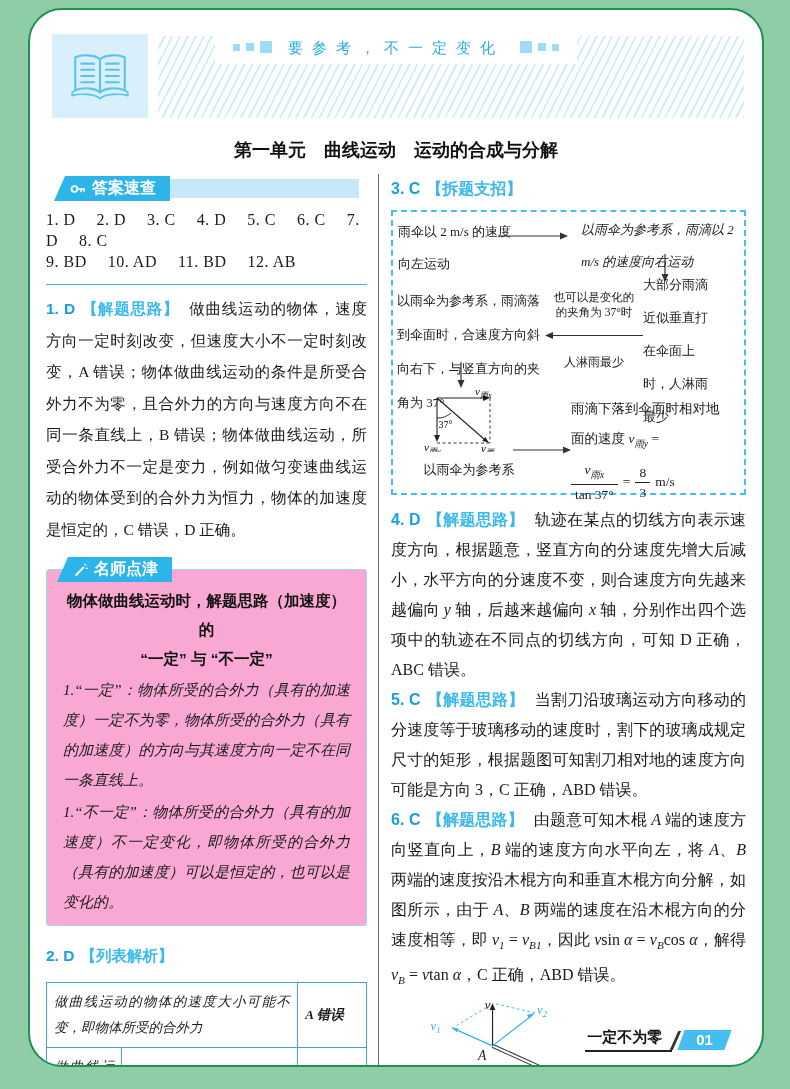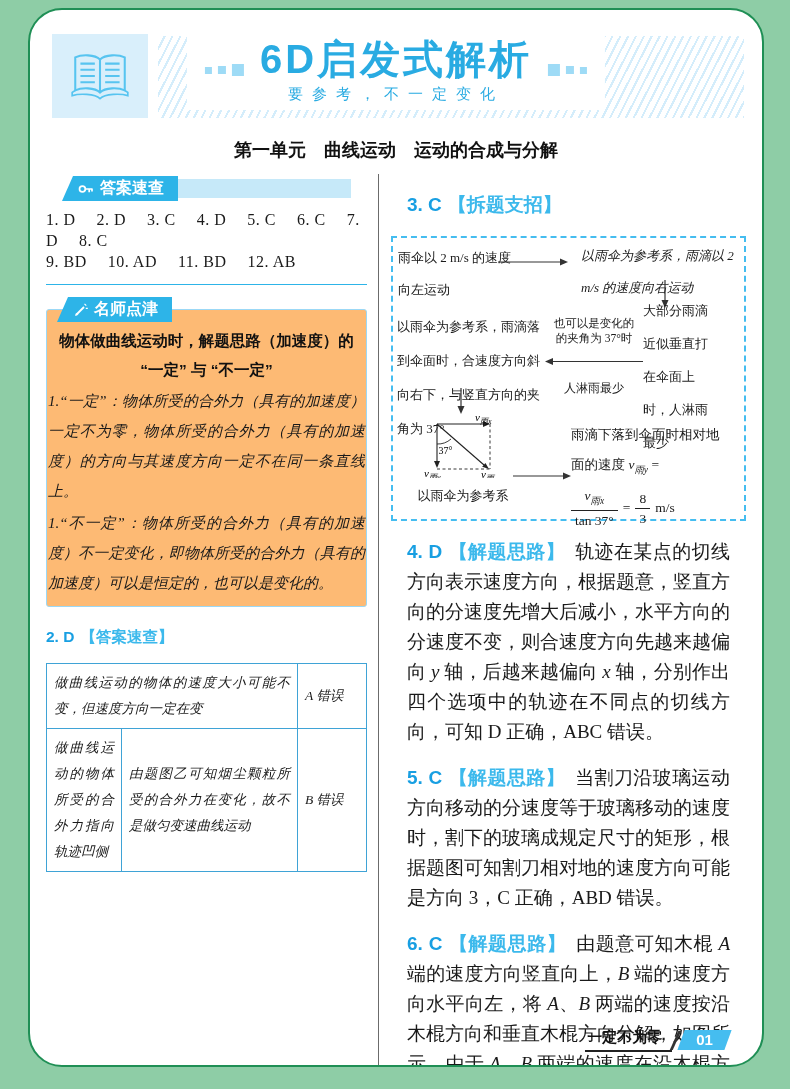--- a/index.html
+++ b/index.html
@@ -24,50 +24,50 @@
   .dots{display:flex;align-items:center;gap:6px;}
   .dot{display:inline-block;background:#9edbf6;}
   .d1{width:7px;height:7px;} .d2{width:8px;height:8px;} .d3{width:12px;height:12px;}
   .unit{font-family:"Liberation Sans","DejaVu Sans",sans-serif;font-weight:bold;
         font-size:18px;text-align:center;margin:16px 0 12px;color:#111;}
   
   .cols{display:flex;align-items:stretch;}
   .colL{width:332px;padding-right:11px;box-sizing:border-box;}
   .colR{flex:1;padding-left:12px;border-left:1px solid #6b6b6b;box-sizing:border-box;}
   
-  .band{display:flex;height:25px;margin:2px 16px 8px;}
+  .band{display:flex;height:25px;margin:2px 8px 8px;}
   .badge{background:#2db4e8;color:#fff;font-family:"Liberation Sans","DejaVu Sans",sans-serif;
          font-weight:bold;font-size:16px;display:flex;align-items:center;gap:6px;
          padding:0 14px 0 16px;clip-path:polygon(0 100%,11px 0,100% 0,100% 100%);}
   .bandrest{flex:1;background:#c6e9f9;margin:3px 0;}
   
   .ansline{font-size:16px;line-height:21px;letter-spacing:0.5px;}
   .bluehr{border:none;border-top:1.5px solid #2db4e8;margin:12px 0 8px;}
   .qp{margin:0;font-size:15.5px;line-height:31.5px;text-align:justify;}
-  .qpr{margin:16px;font-size:19px;line-height:30px;text-align:justify;}
+  .qpr{margin:0;font-size:16px;line-height:30px;text-align:justify;}
   .qnum{font-family:"Liberation Sans","DejaVu Sans",sans-serif;font-weight:bold;
         color:#189fe2;margin-right:6px;}
   .qtag{font-family:"Liberation Sans","DejaVu Sans",sans-serif;font-weight:bold;
         color:#3cb9ec;margin-right:10px;}
   .iv{font-style:italic;font-family:"Liberation Serif","DejaVu Serif",serif;}
   sub.sv{font-style:italic;font-size:70%;}
   
-  .tipsbox{position:relative;border:1.5px solid #9bd8f6;background:#fdba74;border-radius:3px;
-           margin-top:24px;padding:16px 1px 8px;}
+  .tipsbox{position:relative;border:1.5px solid #9bd8f6;background:#f9a8d4;border-radius:3px;
+           margin-top:24px;padding:16px 16px 8px;}
   .tipsbadge{position:absolute;top:-13px;left:10px;height:25px;display:flex;}
   .tipstitle{text-align:center;font-family:"Liberation Sans","DejaVu Sans",sans-serif;
              font-weight:bold;font-size:15.5px;line-height:29px;color:#111;}
   .tipsp{margin:2px 0 0;font-size:15px;line-height:30px;text-align:justify;font-style:italic;}
   
   .q2head{margin:14px 0 10px;}
   table.an{border-collapse:collapse;width:100%;margin-top:2px;}
   table.an td{border:1.5px solid #3fa3d6;font-size:13.5px;line-height:26px;
               padding:6px 7px;font-style:italic;text-align:justify;vertical-align:middle;}
   td.mergecell{width:60px;padding:6px 5px;}
-  td.verdict{width:54px;font-style:normal;text-align:center;font-size:14.5px;white-space:nowrap;}
+  td.verdict{width:54px;font-style:normal;text-align:center;font-size:14.5px;white-space:nowrap;font-weight:bold;}
   
   .flowbox{position:relative;border:2px dashed #45bdf0;margin:6px 0 10px;height:285px;
            font-size:13px;line-height:32px;box-sizing:border-box;}
   .fb{position:absolute;}
   .fbsmall{font-size:11.5px;line-height:15px;}
   .fbmidtxt{font-size:12px;line-height:17px;margin-top:2px;}
   .caption{font-size:13px;text-align:center;}
   .frow{display:flex;align-items:center;gap:5px;font-size:13.5px;margin-top:2px;}
   .frac{display:inline-block;text-align:center;vertical-align:middle;line-height:17px;}
   .frac .fn{display:block;border-bottom:1px solid #222;padding:0 4px 1px;}
@@ -100,21 +100,20 @@
         <path d="M37 14 H51 M37 20 H51 M37 26 H51 M37 32 H51" stroke-width="2"></path>
       </svg>
     </div>
     <div class="titlewrap">
       <span class="dots">
         <span class="dot d1"></span>
           <span class="dot d2"></span>
           <span class="dot d3"></span>
       </span>
       <span class="tcenter">
-        <div class="ptitle">6D启发式解析</div>
         <div class="psub">要参考，不一定变化</div>
       </span>
       <span class="dots">
         <span class="dot d3"></span>
           <span class="dot d2"></span>
           <span class="dot d1"></span>
       </span>
     </div>
   </div>
 
@@ -133,44 +132,45 @@
           <span>答案速查</span>
         </div>
         <div class="bandrest"></div>
       </div>
 
       <div class="ansline">1. D　 2. D　 3. C　 4. D　 5. C　 6. C　 7. D　 8. C</div>
       <div class="ansline">9. BD　 10. AD　 11. BD　 12. AB</div>
 
       <hr class="bluehr">
 
+      <p class="qp"><span class="qnum">1. D</span><span class="qtag">【解题思路】</span><span>做曲线运动的物体，速度方向一定时刻改变，但速度大小不一定时刻改变，A 错误；物体做曲线运动的条件是所受合外力不为零，且合外力的方向与速度方向不在同一条直线上，B 错误；物体做曲线运动，所受合外力不一定是变力，例如做匀变速曲线运动的物体受到的合外力为恒力，物体的加速度是恒定的，C 错误，D 正确。</span></p>
 
       <div class="tipsbox">
         <div class="tipsbadge">
           <div class="badge">
             <svg width="15" height="15" viewBox="0 0 15 15" fill="none" stroke="#fff" stroke-width="1.8">
               <path d="M4 12 L11 5"></path>
                 <path d="M2.6 13.4 L4.8 12.6 L3.4 11.2 Z" fill="#fff" stroke-width="1"></path>
               <path d="M11.5 1.8 L13.3 3.6 M12.8 6.4 H14.8" stroke-width="1.2"></path>
             </svg>
             <span>名师点津</span>
           </div>
         </div>
         <div class="tipstitle">物体做曲线运动时，解题思路（加速度）的</div>
         <div class="tipstitle">“一定” 与 “不一定”</div>
         <p class="tipsp">1.“一定”：物体所受的合外力（具有的加速度）一定不为零，物体所受的合外力（具有的加速度）的方向与其速度方向一定不在同一条直线上。</p>
         <p class="tipsp">1.“不一定”：物体所受的合外力（具有的加速度）不一定变化，即物体所受的合外力（具有的加速度）可以是恒定的，也可以是变化的。</p>
       </div>
 
-      <p class="qp q2head"><span class="qnum">2. D</span><span class="qtag">【答案速查】</span></p>
+      <p class="qp q2head"><span class="qnum">2. D</span><span class="qtag">【列表解析】</span></p>
 
       <table class="an">
         <tbody>
           <tr>
-            <td colspan="2">做曲线运动的物体的速度大小可能不变，但速度方向一定在变</td>
+            <td colspan="2">做曲线运动的物体的速度大小可能不变，即物体所受的合外力</td>
             <td class="verdict">A 错误</td>
           </tr>
           <tr>
             <td class="mergecell" rowspan="3">做曲线运动的物体所受的合外力指向轨迹凹侧</td>
             <td>由题图乙可知烟尘颗粒所受的合外力在变化，故不是做匀变速曲线运动</td>
             <td class="verdict">B 错误</td>
           </tr>
 
         </tbody>
       </table>
@@ -214,21 +214,21 @@
           <line x1="14" y1="10" x2="61" y2="51" stroke="#222" stroke-width="1.1"></line>
             <polygon points="66,55 59.2,52.7 62.4,49.1" fill="#222"></polygon>
           <line x1="67" y1="10" x2="67" y2="55" stroke="#222" stroke-width="0.9" stroke-dasharray="3,2.5"></line>
           <line x1="14" y1="55" x2="67" y2="55" stroke="#222" stroke-width="0.9" stroke-dasharray="3,2.5"></line>
           <path d="M 14 30 A 20 20 0 0 0 28 25" fill="none" stroke="#222" stroke-width="0.9"></path>
           <text x="15.5" y="40" font-size="10">37°</text>
           <text x="52" y="7" font-size="11" font-style="italic"><tspan>v</tspan><tspan dy="3" font-size="8">雨x</tspan></text>
           <text x="1" y="63" font-size="11" font-style="italic"><tspan>v</tspan><tspan dy="3" font-size="8">雨y</tspan></text>
           <text x="58" y="64" font-size="11" font-style="italic"><tspan>v</tspan><tspan dy="3" font-size="8">雨</tspan></text>
         </svg>
-        <div class="fb caption" style="left:10px;top:242px;width:120px;">以雨伞为参考系</div>
+        <div class="fb caption" style="left:16px;top:242px;width:120px;">以雨伞为参考系</div>
         <svg class="fb" style="left:120px;top:232px;" width="58" height="12">
           <line x1="0" y1="6" x2="50" y2="6" stroke="#333" stroke-width="1.2"></line>
             <polygon points="50,2.5 58,6 50,9.5" fill="#333"></polygon>
         </svg>
         <div class="fb" style="left:178px;top:182px;width:158px;line-height:30px;font-size:13.5px;">
           <span>雨滴下落到伞面时相对地面的速度 <span class="iv">v</span><sub class="sv">雨y</sub> =</span>
           <div class="frow">
             <span class="frac">
               <span class="fn"><span class="iv">v</span><sub class="sv">雨x</sub></span>
               <span class="fd">tan 37°</span>

